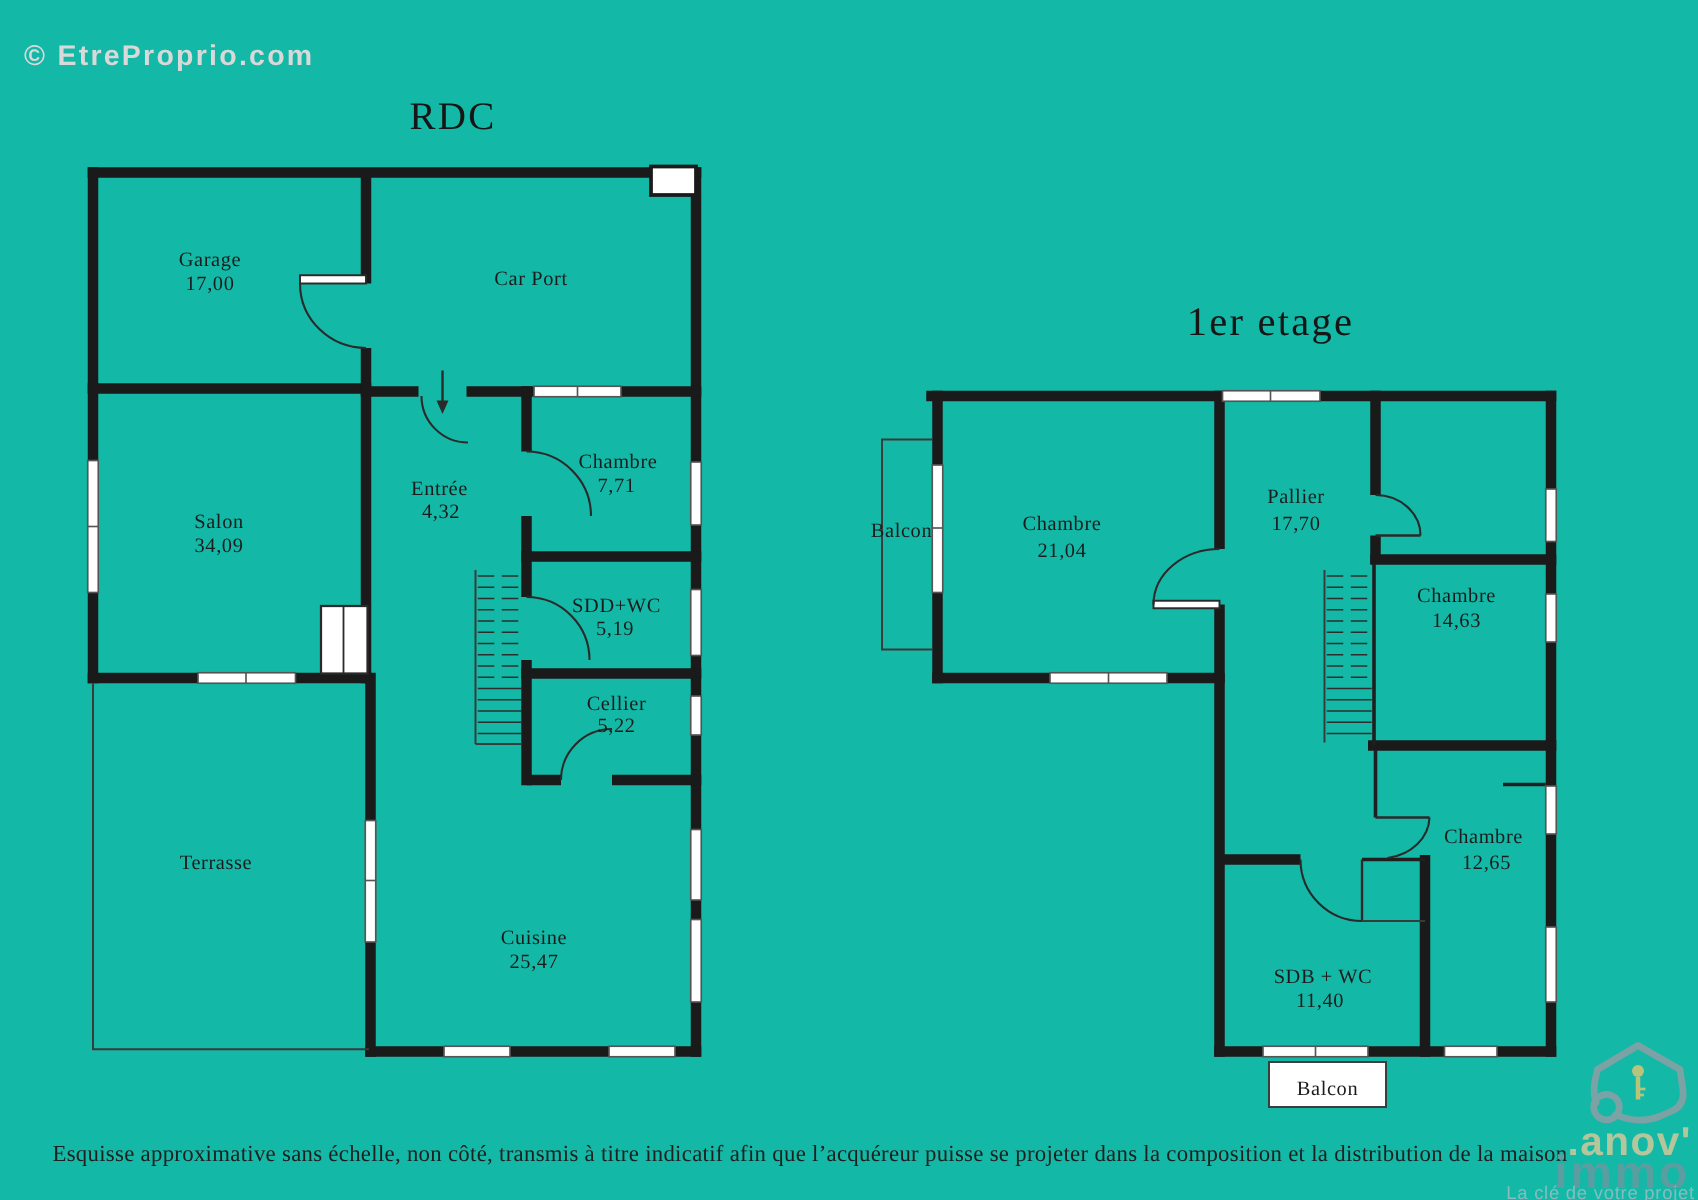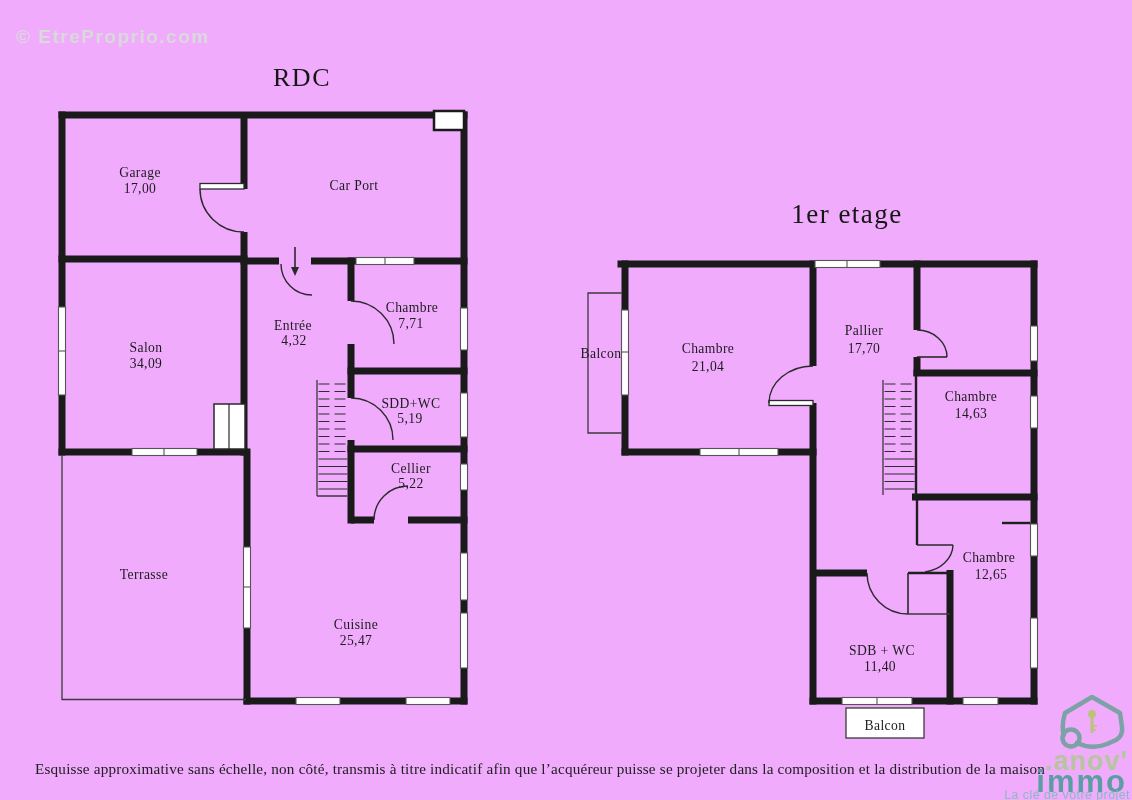--- a/index.html
+++ b/index.html
@@ -1,18 +1,18 @@
 <!DOCTYPE html>
 <html><head>
 <meta charset="utf-8">
 <style>
   html,body { margin:0; padding:0; background:#ffffff; }
   .canvas {
     position:relative; width:1132px; height:800px;
-    background:#f0abfc; overflow:hidden;
+    background:#14b8a6; overflow:hidden;
     font-family:"Liberation Serif", serif;
   }
   svg { position:absolute; top:0; left:0; }
 
   .wall    { stroke:#1a1a1a; stroke-width:7;   fill:none; }
   .wallmed { stroke:#1f1f1f; stroke-width:2.4; fill:none; }
   .thin    { stroke:#3a3a3a; stroke-width:1.3; fill:none; }
   .door    { stroke:#2a2a2a; stroke-width:1.4; fill:none; }
   .leaf    { stroke:#2a2a2a; stroke-width:1.6; fill:none; }
   .leafbox { fill:#ffffff; stroke:#2a2a2a; stroke-width:1.3; }

